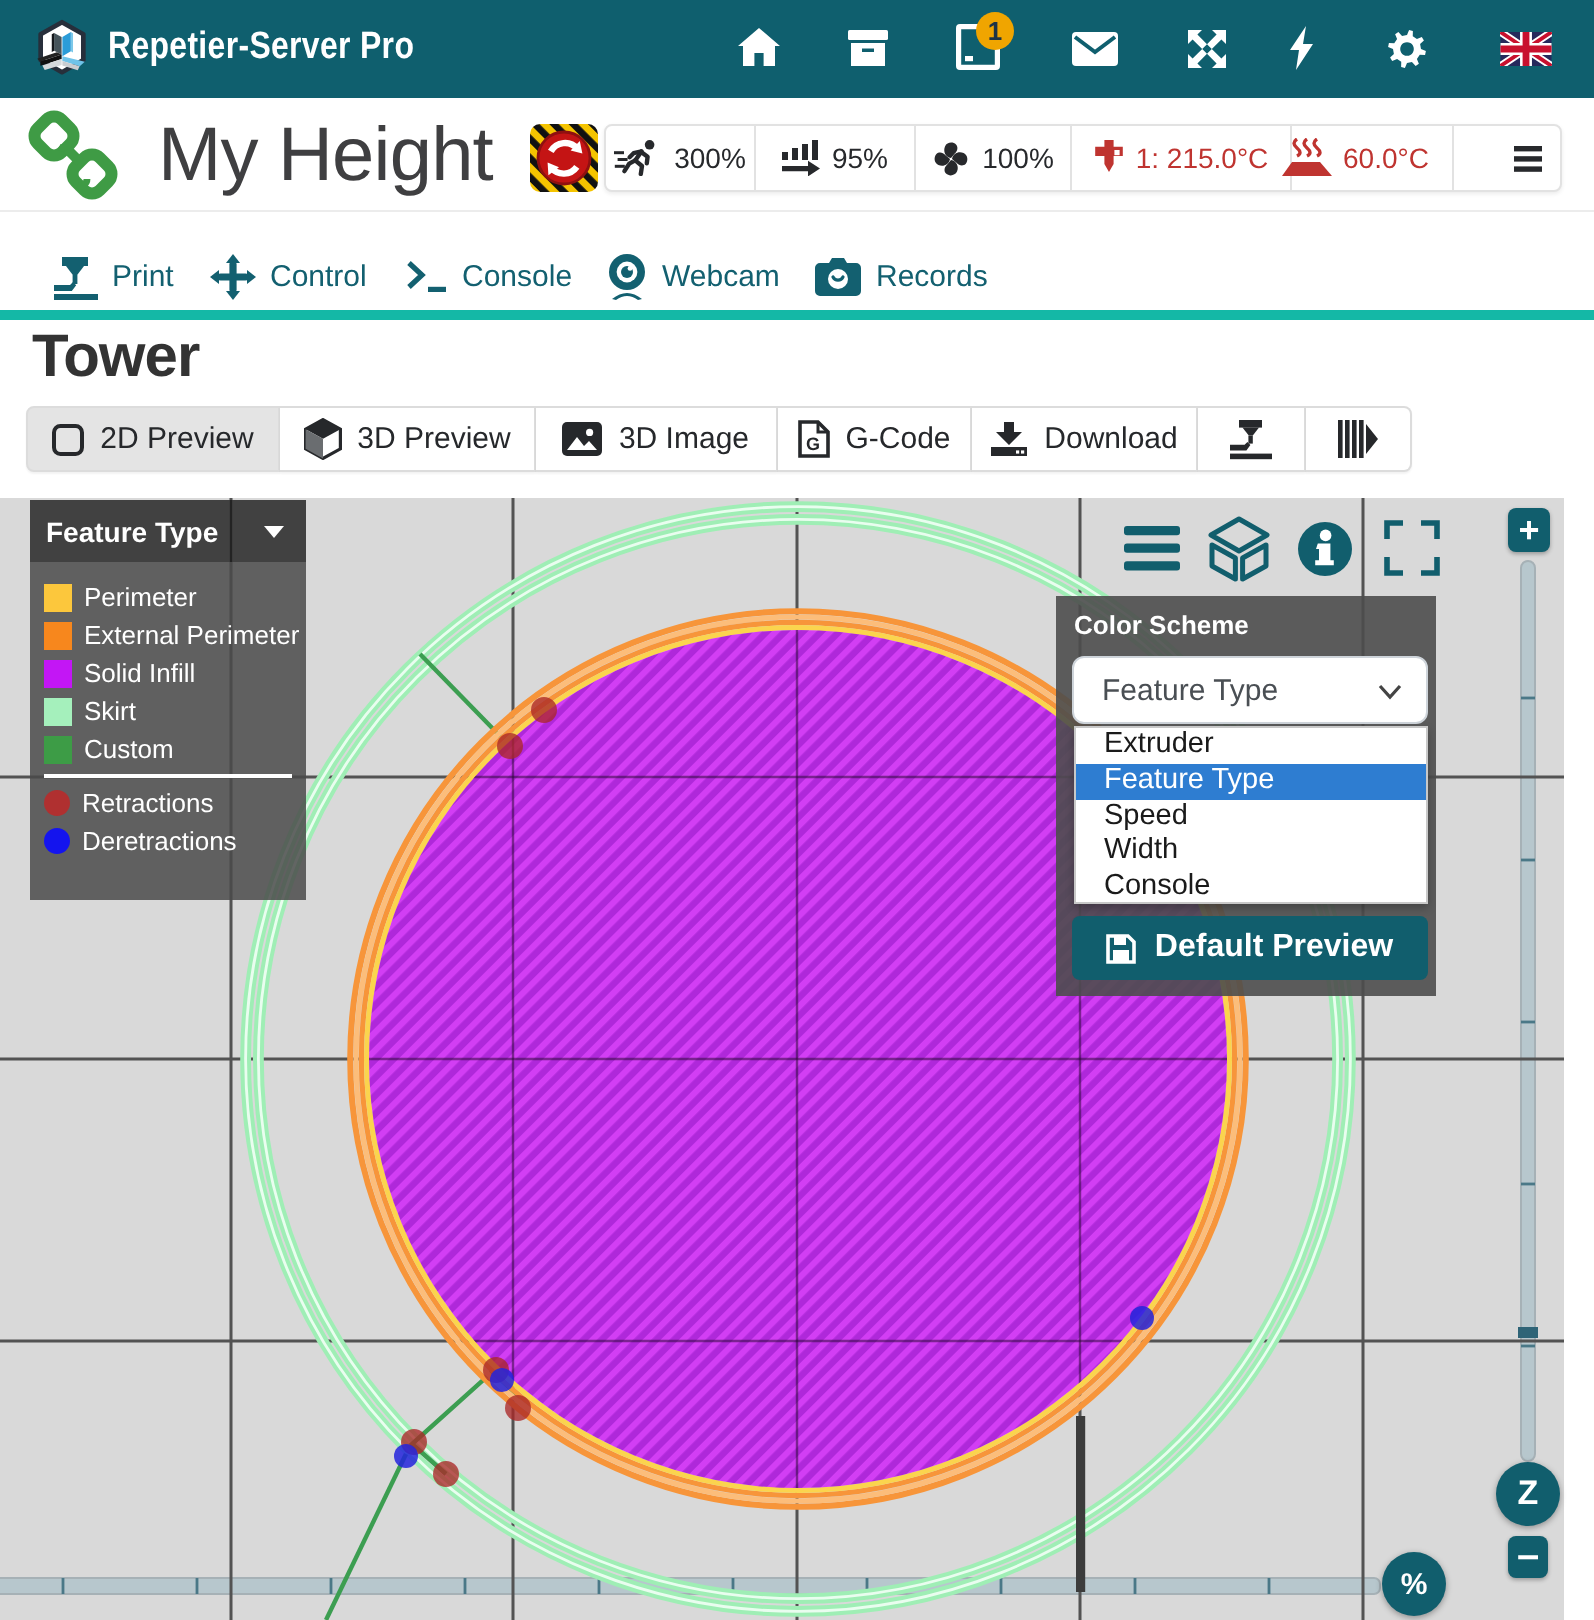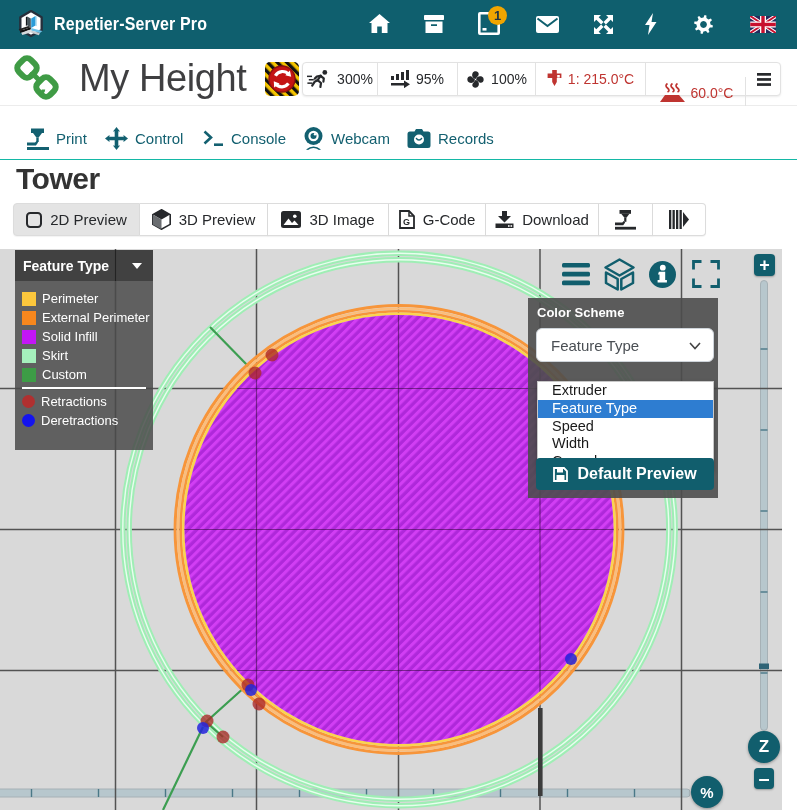--- a/index.html
+++ b/index.html
@@ -11,21 +11,21 @@
   #topbar .title { position:absolute; left:54px; top:13px; color:#fff; font-size:19px; font-weight:700; letter-spacing:0.2px; transform:scaleX(0.84); transform-origin:left center;}
   
   #prow { position:absolute; left:0; top:49px; width:797px; height:57px; background:#fff; border-bottom:1px solid #ececec;}
   #pname { position:absolute; left:79px; top:8px; font-size:38px; font-weight:400; color:#3f3f41; letter-spacing:-0.4px; }
   #hazard { position:absolute; left:265px; top:13px; }
   #stats { position:absolute; left:302px; top:13px; width:479px; height:34px; background:#fff;
      border:1px solid #e2e2e2; border-radius:4px; box-shadow:0 1px 2px rgba(0,0,0,0.08); }
   .cell { position:absolute; top:0; height:32px; border-right:1px solid #e2e2e2; display:flex; align-items:center; justify-content:center; gap:6px; font-size:14px; color:#27292c;}
   .cell.red { color:#bf3430; }
   
-  #tabs { position:absolute; left:0; top:106px; width:797px; height:54px; background:#fff; border-bottom:1px solid #14b8a6; }
+  #tabs { position:absolute; left:0; top:106px; width:797px; height:54px; background:#fff; border-bottom:5px solid #14b8a6; }
   .tab { position:absolute; top:5px; height:54px; display:flex; align-items:center; gap:7px;
      color:#136070; font-size:15px; }
   
   #tower { position:absolute; left:16px; top:162px; font-size:30px; font-weight:700; color:#333; letter-spacing:-0.5px; }
   
   #btns { position:absolute; left:13px; top:203px; height:33px; }
   .btn { position:absolute; top:0; height:33px; background:#fff; border:1px solid #dcdcdc; border-left:none;
      display:flex; align-items:center; justify-content:center; gap:8px; font-size:15px; color:#26282b;
      box-shadow:0 1px 1px rgba(0,0,0,0.05);}
   .btn.first { border-left:1px solid #dcdcdc; border-radius:4px 0 0 4px; }
@@ -43,21 +43,21 @@
   .li { height:19px; display:flex; align-items:center; gap:6px; color:#fff; font-size:13px; white-space:nowrap; }
   .sq { width:14px; height:14px; flex:none; }
   .ci { width:13px; height:13px; border-radius:50%; flex:none; }
   #legend hr { border:none; border-top:2px solid #fff; margin:3px 7px 3px 0; }
   
   #popup { position:absolute; left:528px; top:49px; width:190px; height:200px; background:rgba(77,77,77,0.9); }
   #popup .lbl { position:absolute; left:9px; top:7px; color:#fff; font-size:13px; font-weight:700; }
   #sel { position:absolute; left:8px; top:30px; width:178px; height:34px; background:#fff; border-radius:6px;
      border:1px solid #ced4da; color:#4a4f54; font-size:15px; display:flex; align-items:center; padding-left:14px; }
   #list { position:absolute; left:9px; top:65px; width:177px; height:89px; background:#fff;
-     border:1px solid #c8c8c8; box-shadow:0 2px 4px rgba(0,0,0,0.25); font-size:14.5px; color:#1a1a1a;margin-top:18px; }
+     border:1px solid #c8c8c8; box-shadow:0 2px 4px rgba(0,0,0,0.25); font-size:14.5px; color:#1a1a1a; }
   #list div { height:17.8px; line-height:17.8px; padding-left:14px; }
   #list .on { background:#2e7dd1; color:#fff; }
   #dpbtn { position:absolute; left:8px; top:160px; width:178px; height:32px; background:#115e6d; border-radius:4px;
      color:#fff; font-size:16px; font-weight:700; display:flex; align-items:center; justify-content:center; gap:9px; }
   
   .tealbtn { position:absolute; background:#115e6d; border-radius:4px; color:#fff; display:flex; align-items:center; justify-content:center; box-shadow:0 1px 2px rgba(0,0,0,0.3); }
   .tealcirc { position:absolute; background:#115e6d; border-radius:50%; color:#fff; display:flex; align-items:center; justify-content:center; box-shadow:0 1px 3px rgba(0,0,0,0.35); font-weight:700;}
 </style>
 </head>
 <body>
@@ -194,21 +194,21 @@
       </svg>
       <span>100%</span>
     </div>
     <div class="cell red" style="left:233px;width:110px;">
       <svg width="15" height="19" viewBox="0 0 15 19">
         <path fill="#bf3430" d="M5.2 0 h4.6 v3.4 h4.6 v4.6 h-4.6 v4 l-2.3 4 -2.3 -4 v-4 H0.6 V3.4 h4.6 Z"></path>
         <rect x="10.2" y="5" width="2.6" height="2.6" fill="#fff"></rect>
       </svg>
       <span>1: 215.0°C</span>
     </div>
-    <div class="cell red" style="left:343px;width:100px;margin-top:14px;">
+    <div class="cell red" style="left:324px;width:100px;">
       <svg width="27" height="20" viewBox="0 0 27 20">
         <polygon points="7,12 21,12 27,19 2,19" fill="#bf3430"></polygon>
         <g fill="none" stroke="#bf3430" stroke-width="1.7">
           <path d="M9.5 9 q3 -1.5 0 -4 q-3 -2.5 0 -4.5"></path>
           <path d="M14.5 9 q3 -1.5 0 -4 q-3 -2.5 0 -4.5"></path>
           <path d="M19.5 9 q3 -1.5 0 -4 q-3 -2.5 0 -4.5"></path>
         </g>
       </svg>
       <span>60.0°C</span>
     </div>

